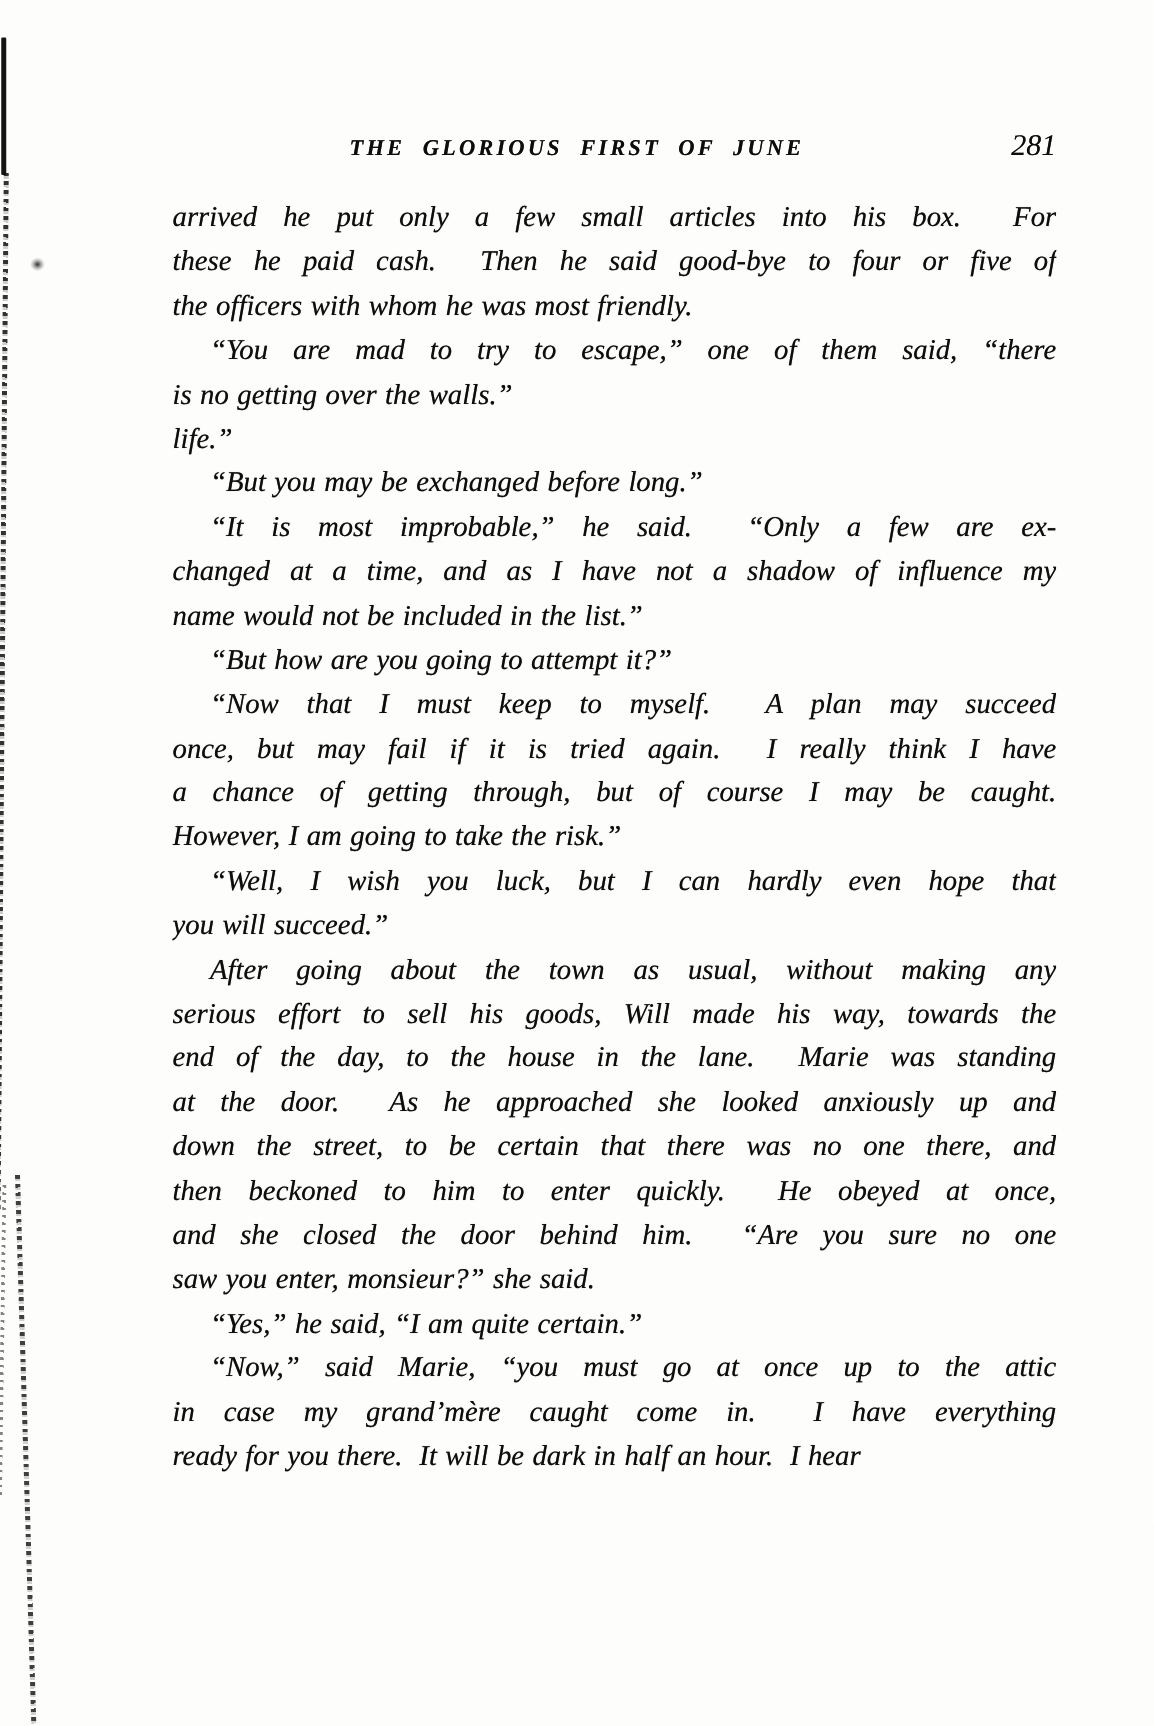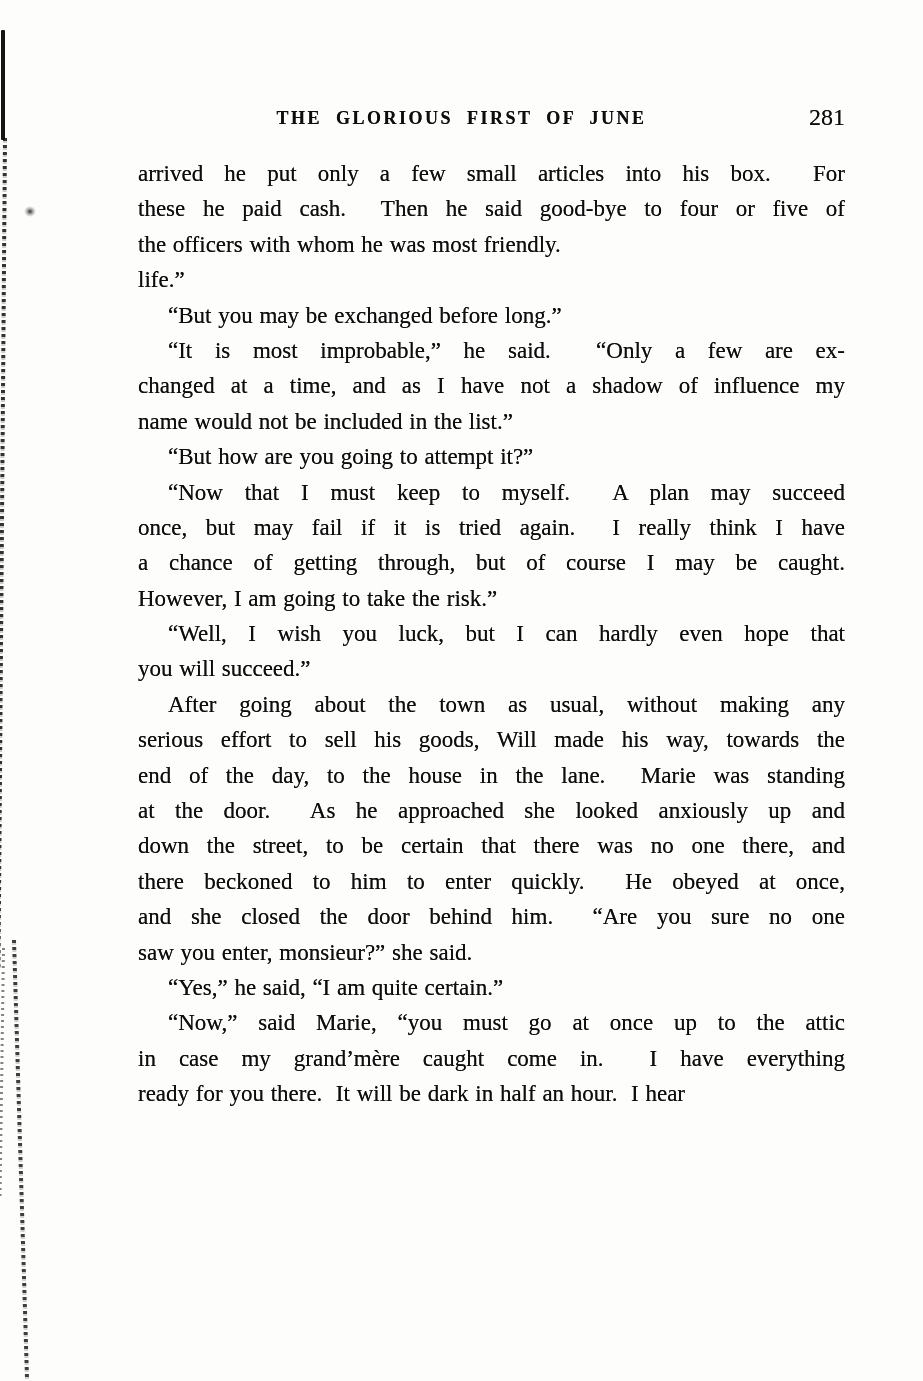--- a/index.html
+++ b/index.html
@@ -9,20 +9,21 @@
   *{margin:0;padding:0;box-sizing:border-box;}
   html,body{background:#fff;}
   .page{
     position:relative;
     width:923px;
     height:1381px;
     background:var(--page-bg);
     overflow:hidden;
     font-family:"Liberation Serif","DejaVu Serif",serif;
     color:var(--ink);
+    font-style:italic;
   }
 
   
   .running-head{
     position:absolute;
     top:108px;
     left:138px;
     width:707px;
     height:30px;
   }
@@ -128,20 +129,24 @@
     <span class="page-number">281</span>
   </header>
 
   <main class="text-block" id="paragraphs">
       <div class="para">
         <div class="line first">arrived he put only a few small articles into his box.  For</div>
         <div class="line">these he paid cash.  Then he said good-bye to four or five of</div>
         <div class="line last">the officers with whom he was most friendly.</div>
       </div>
       <div class="para indent">
+        <div class="line first">“You are mad to try to escape,” one of them said, “there</div>
+        <div class="line last">is no getting over the walls.”</div>
+      </div>
+      <div class="para indent">
         <div class="line last">life.”</div>
       </div>
       <div class="para indent">
         <div class="line last first">“But you may be exchanged before long.”</div>
       </div>
       <div class="para indent">
         <div class="line first">“It is most improbable,” he said.  “Only a few are ex-</div>
         <div class="line">changed at a time, and as I have not a shadow of influence my</div>
         <div class="line last">name would not be included in the list.”</div>
       </div>
@@ -157,21 +162,21 @@
       <div class="para indent">
         <div class="line first">“Well, I wish you luck, but I can hardly even hope that</div>
         <div class="line last">you will succeed.”</div>
       </div>
       <div class="para indent">
         <div class="line first">After going about the town as usual, without making any</div>
         <div class="line">serious effort to sell his goods, Will made his way, towards the</div>
         <div class="line">end of the day, to the house in the lane.  Marie was standing</div>
         <div class="line">at the door.  As he approached she looked anxiously up and</div>
         <div class="line">down the street, to be certain that there was no one there, and</div>
-        <div class="line">there beckoned to him to enter quickly.  He obeyed at once,</div>
+        <div class="line">then beckoned to him to enter quickly.  He obeyed at once,</div>
         <div class="line">and she closed the door behind him.  “Are you sure no one</div>
         <div class="line last">saw you enter, monsieur?” she said.</div>
       </div>
       <div class="para indent">
         <div class="line last first">“Yes,” he said, “I am quite certain.”</div>
       </div>
       <div class="para indent">
         <div class="line first">“Now,” said Marie, “you must go at once up to the attic</div>
         <div class="line">in case my grand’mère caught come in.  I have everything</div>
         <div class="line last">ready for you there.  It will be dark in half an hour.  I hear</div>

